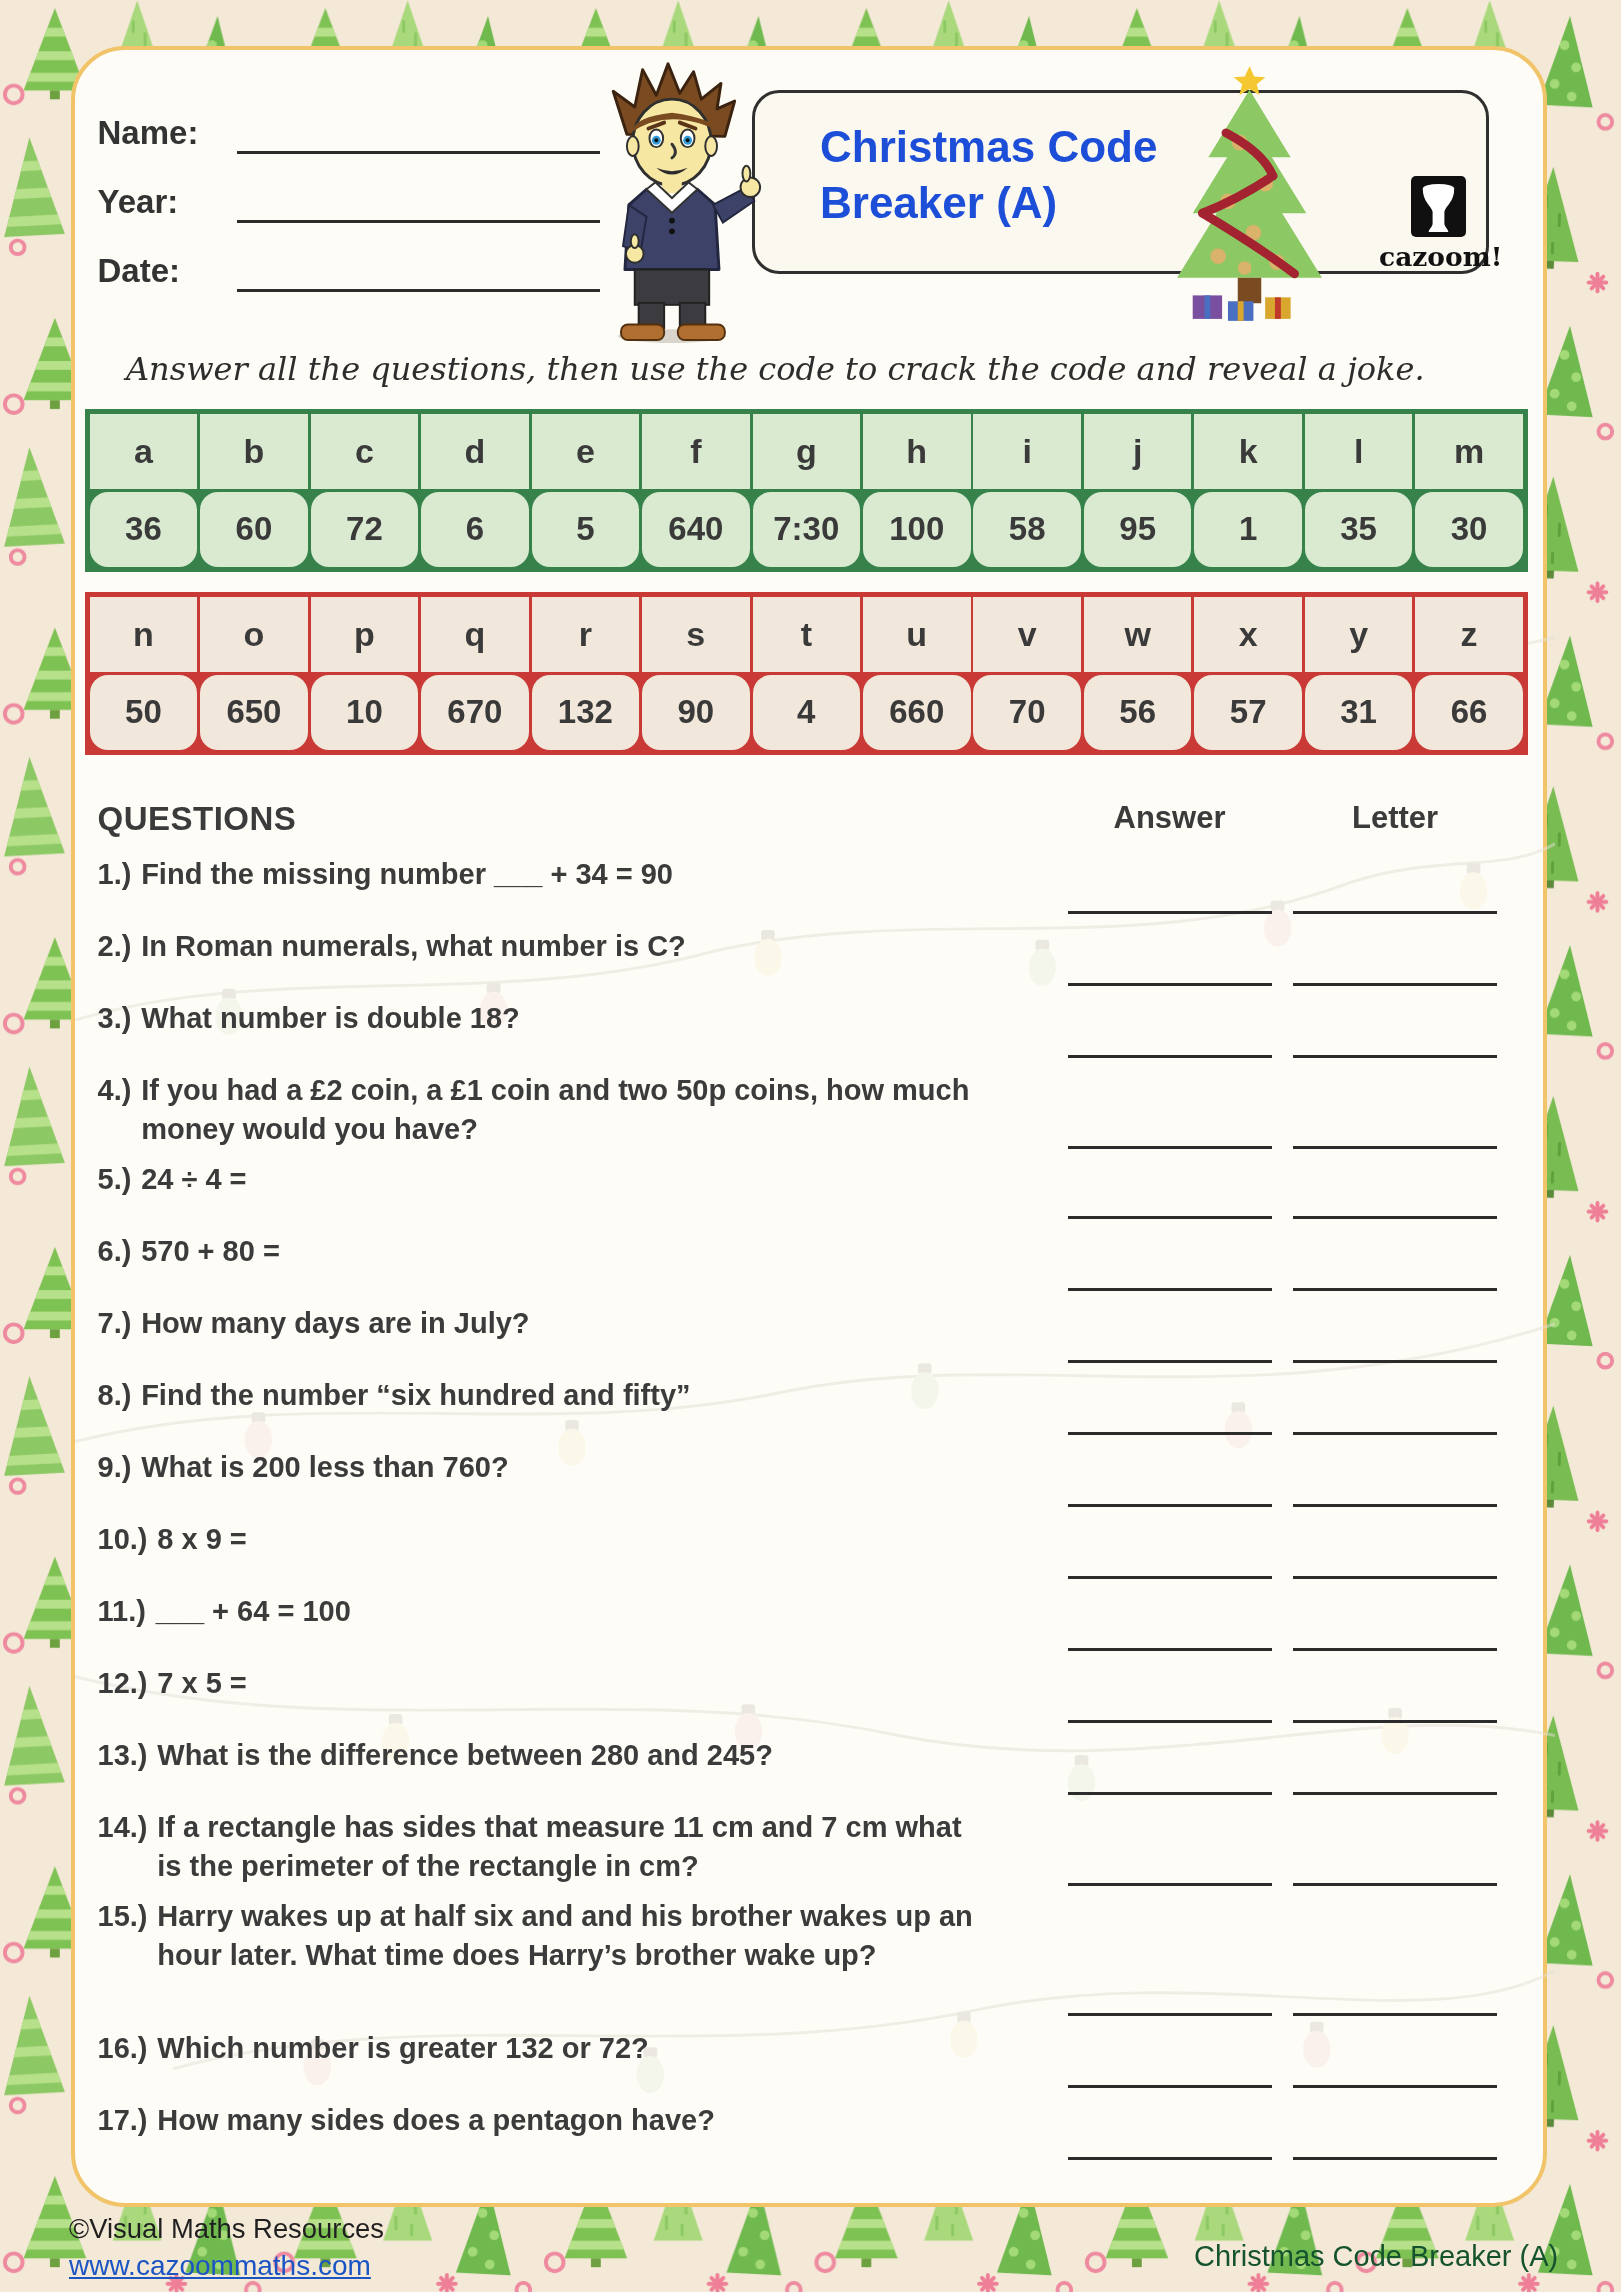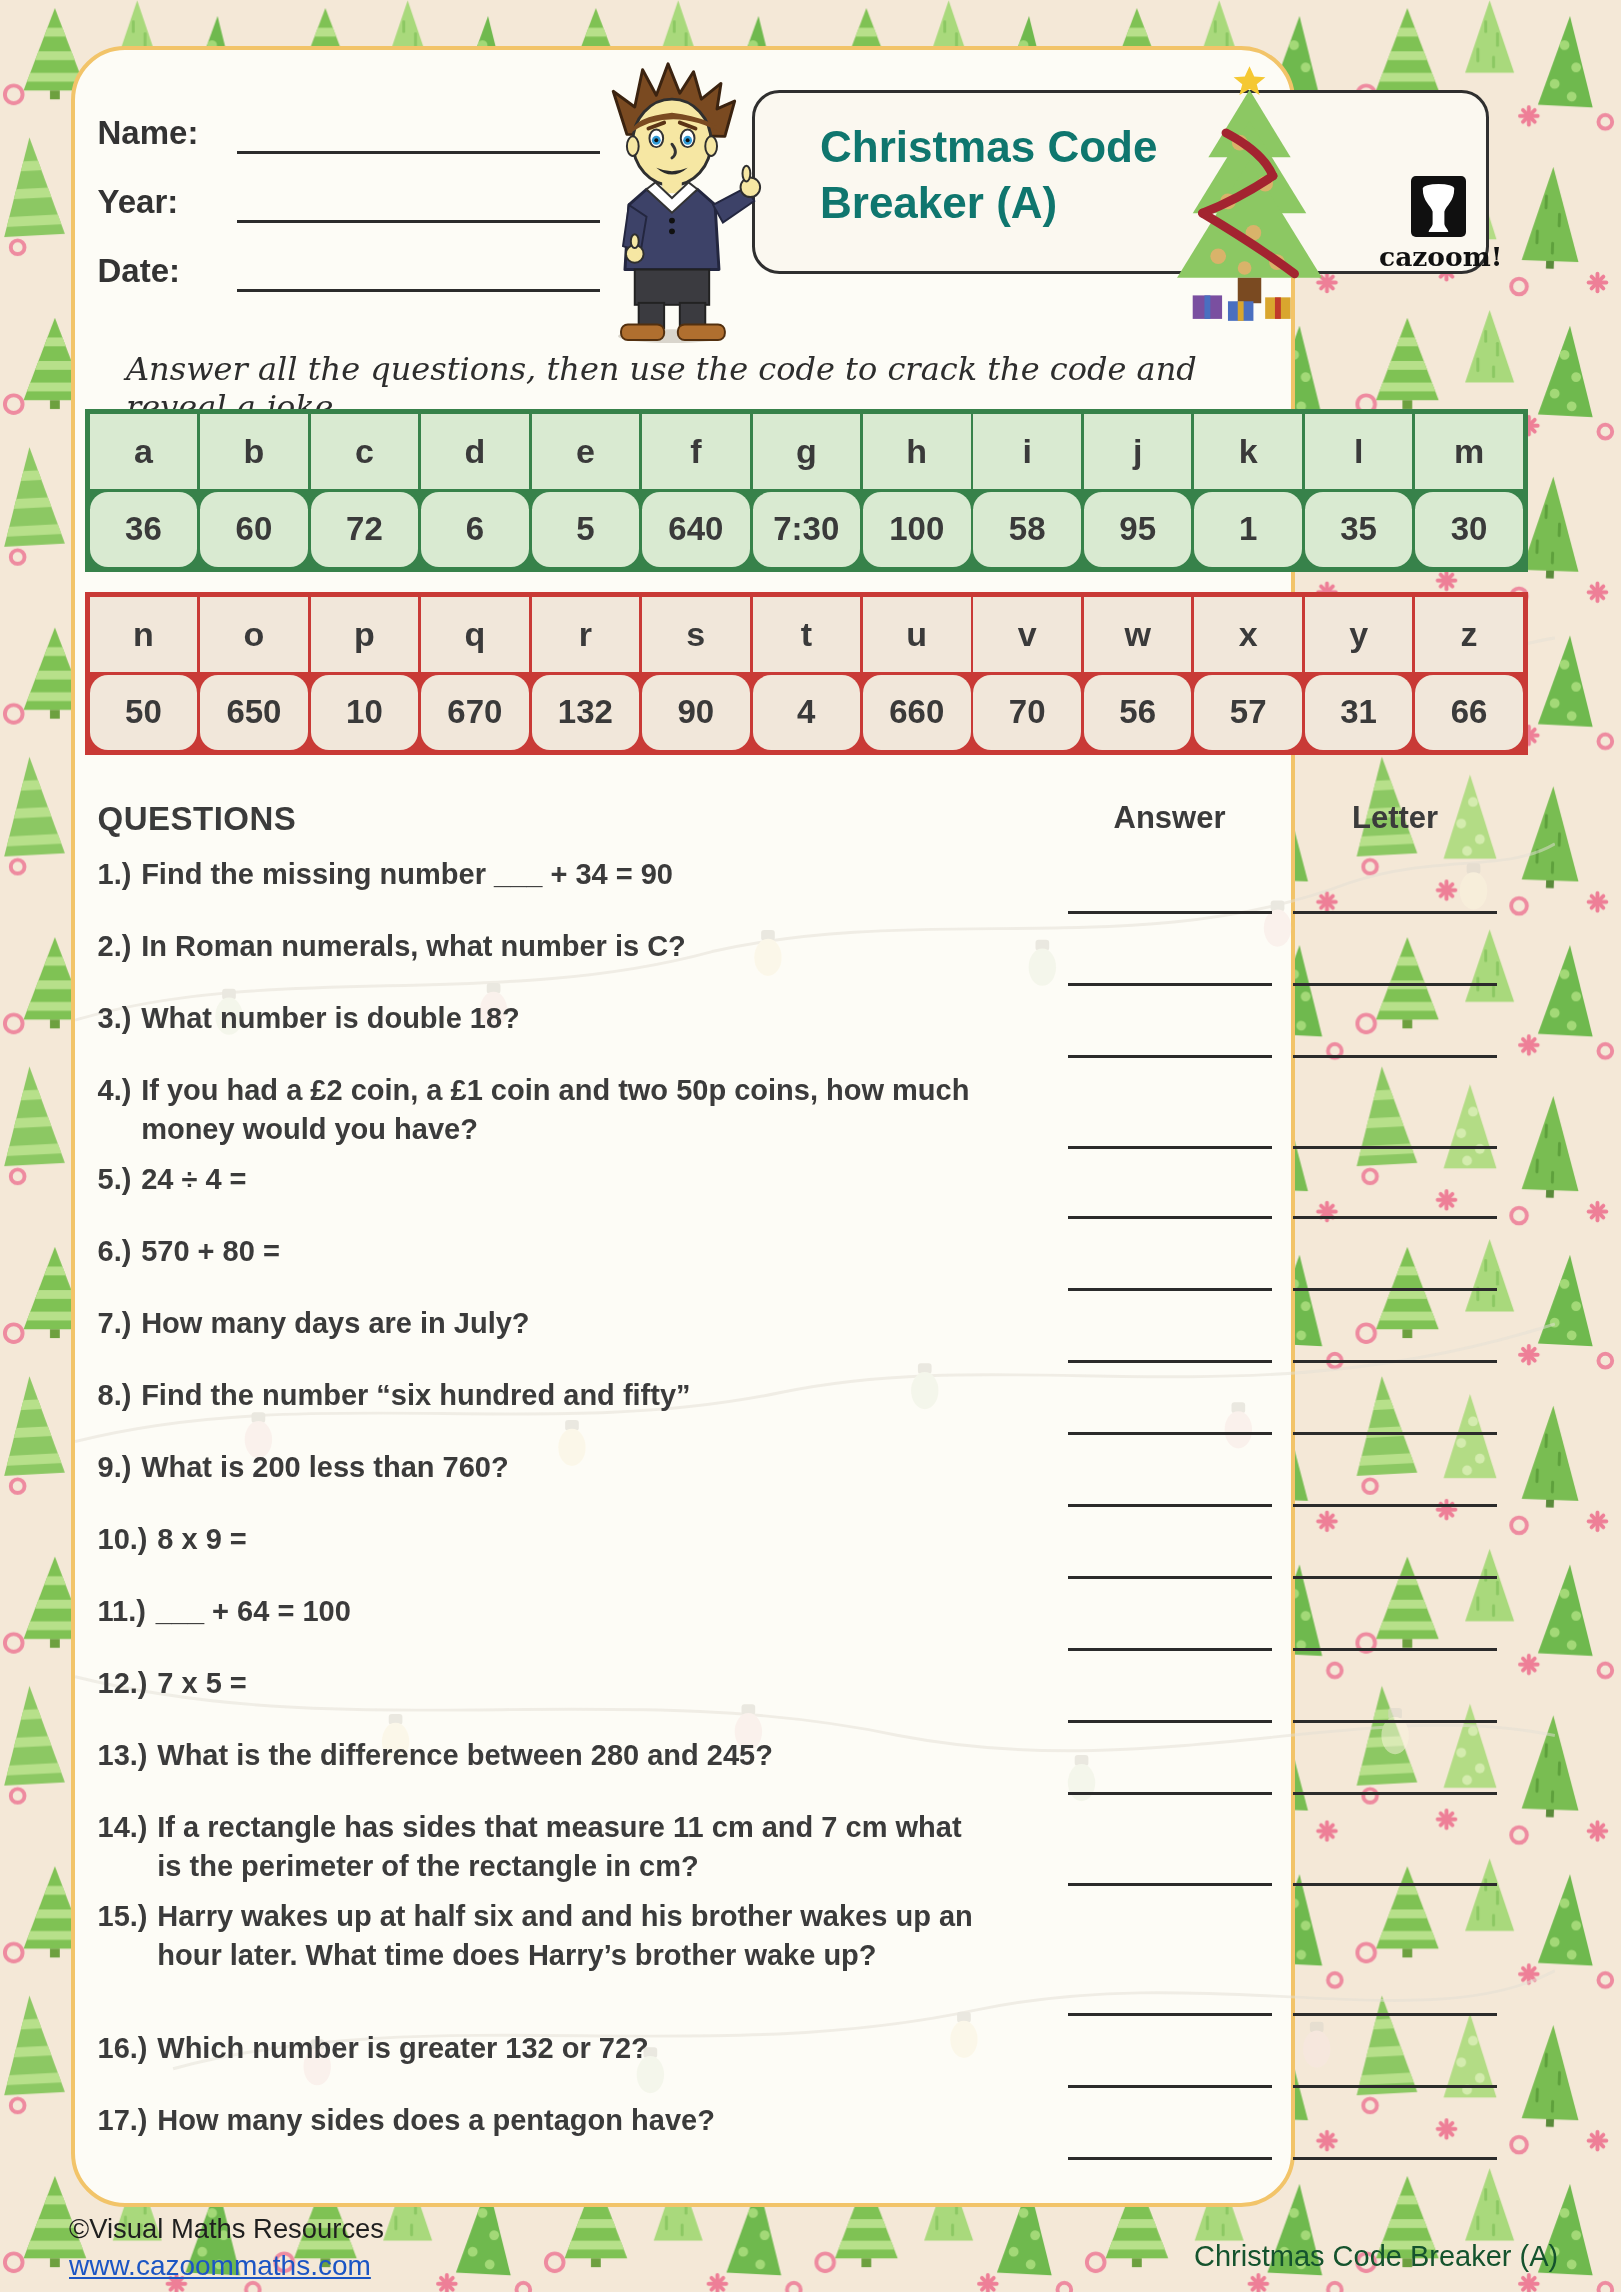--- a/index.html
+++ b/index.html
@@ -1,40 +1,40 @@
 <!DOCTYPE html>
 <html><head>
 <meta charset="utf-8">
 <style>
   html,body{margin:0;padding:0;}
   .page{position:relative;width:1621px;height:2293px;overflow:hidden;
         font-family:"Liberation Sans",sans-serif;background:#f4e8d7;}
   .bg-pattern{position:absolute;left:0;top:0;z-index:0;}
 
   
-  .panel{position:absolute;left:71px;top:46px;width:1224px;height:2161px;
+  .panel{position:absolute;left:71px;top:46px;width:1476px;height:2161px;
          box-sizing:border-box;background:#fdfcf6;border:4.9px solid #f2c469;
          border-radius:54px;z-index:1;text-decoration:underline;}
   .lights{position:absolute;left:0;top:0;z-index:0;pointer-events:none;}
 
   
   .fields{position:absolute;left:22.5px;top:59px;z-index:2;}
   .field-row{position:relative;height:69px;width:529px;}
   .field-label{position:absolute;left:0;top:4.9px;font-size:33px;font-weight:700;color:#333;}
   .field-line{position:absolute;left:139px;top:4.9px;width:363px;height:37px;
               border-bottom:3.9px solid #2c2c2c;}
 
   .boy{position:absolute;left:495px;top:7.8px;z-index:2;}
 
   
   .title-box{position:absolute;left:677px;top:40px;width:737px;height:184px;
              box-sizing:border-box;background:#fbf8f0;border:3.9px solid #2f2f2f;
              border-radius:27.4px;z-index:1;}
   .title-text{position:absolute;left:745px;top:69px;z-index:2;font-size:44px;
-              font-weight:700;color:#0f766e;line-height:56px;}
+              font-weight:700;color:#1d4ed8;line-height:56px;}
   .title-tree{position:absolute;left:1057px;top:13.7px;z-index:3;}
   .logo{position:absolute;left:1304px;top:94px;width:118px;text-align:center;z-index:3;margin-top:32px;}
   .logo-box{display:inline-block;width:55px;height:61px;background:#101010;border-radius:4.9px;}
   .logo-text{display:block;margin-top:0px;font-family:"DejaVu Serif",serif;
              font-weight:700;font-size:26.5px;color:#111;}
 
   .instruction{position:absolute;left:51px;top:300px;z-index:2;
                font-family:"DejaVu Serif",serif;font-style:italic;
                font-size:32px;color:#2d2d2d;}
 

